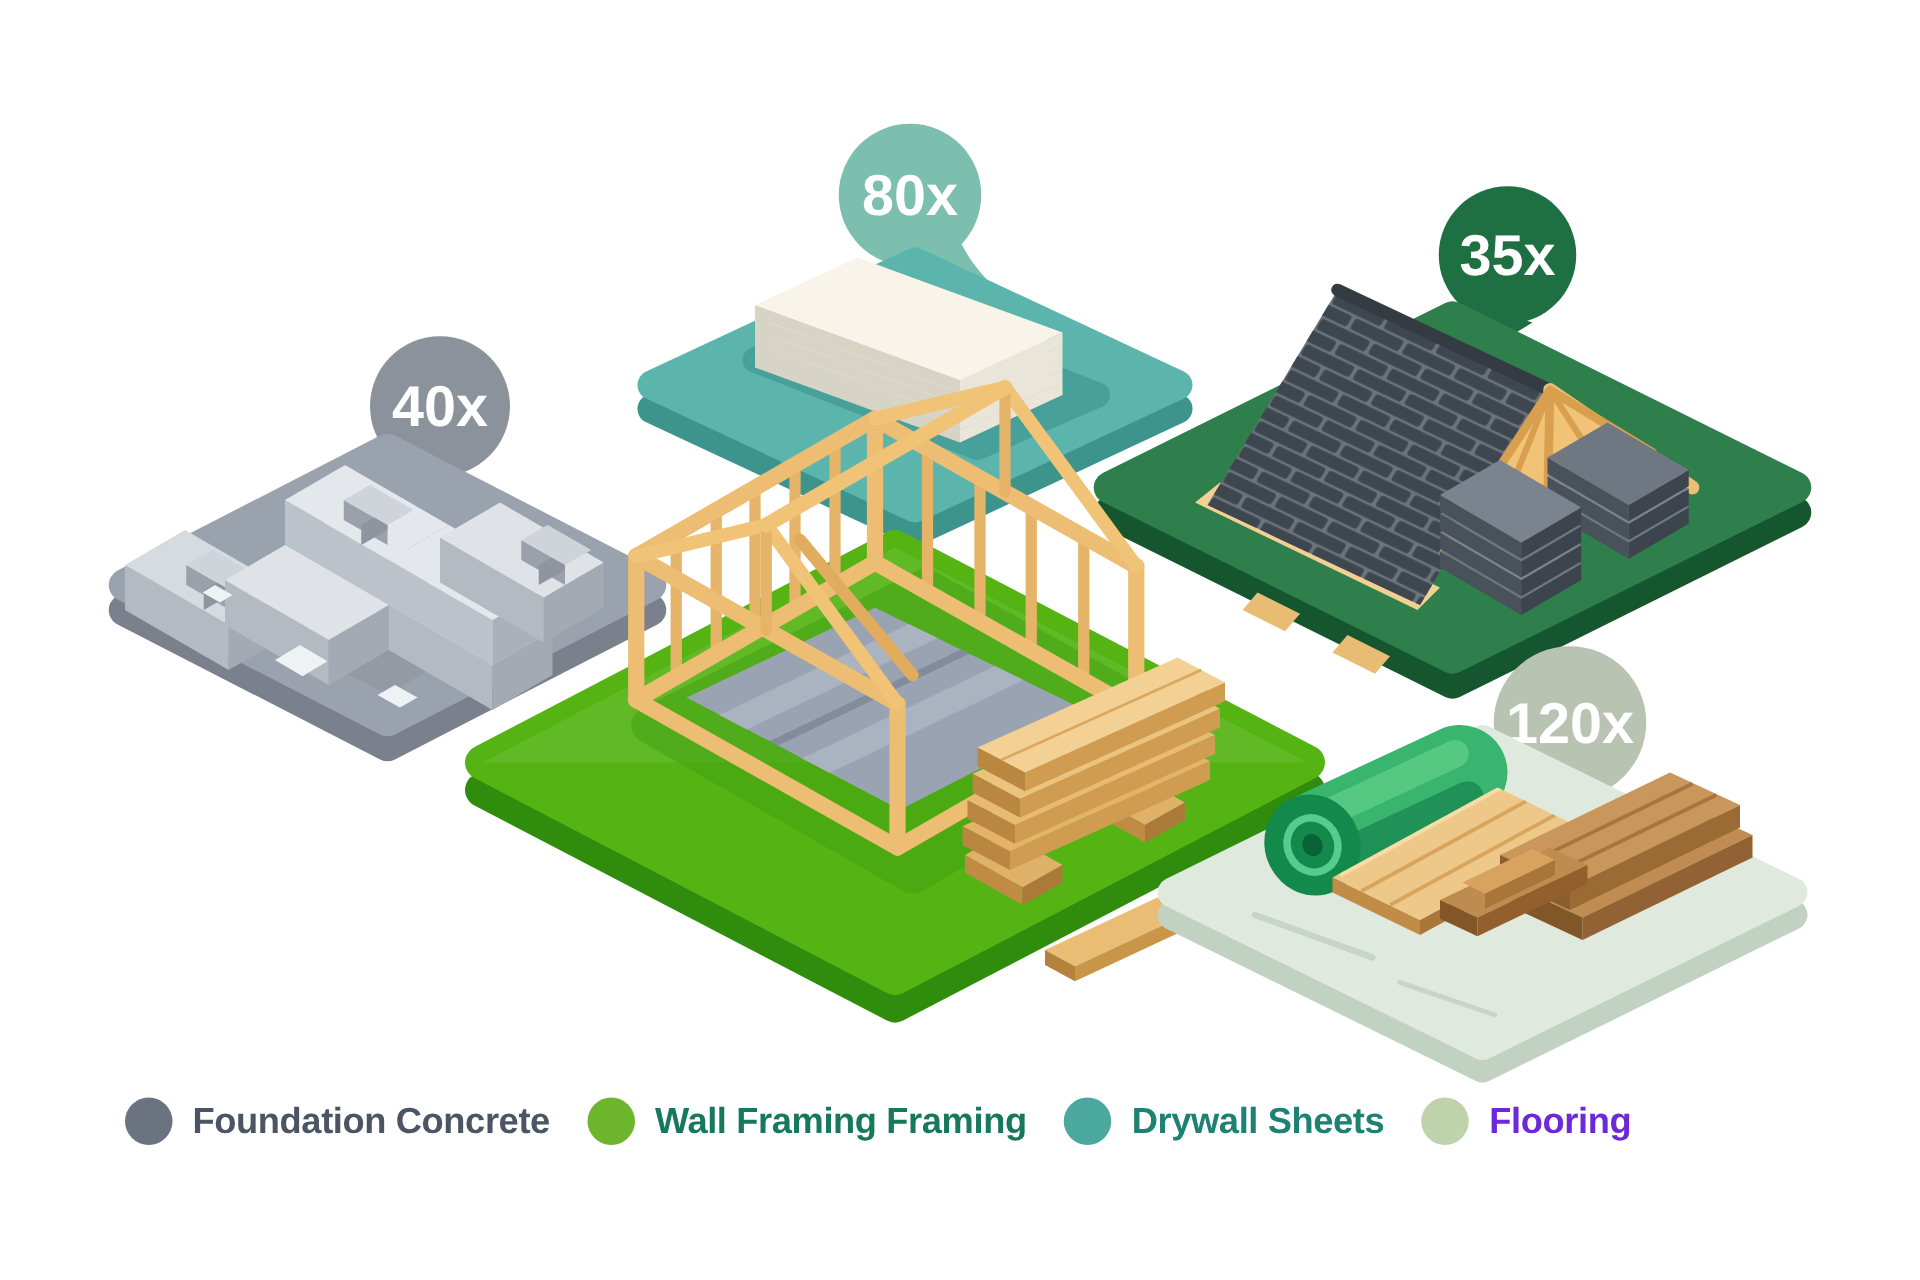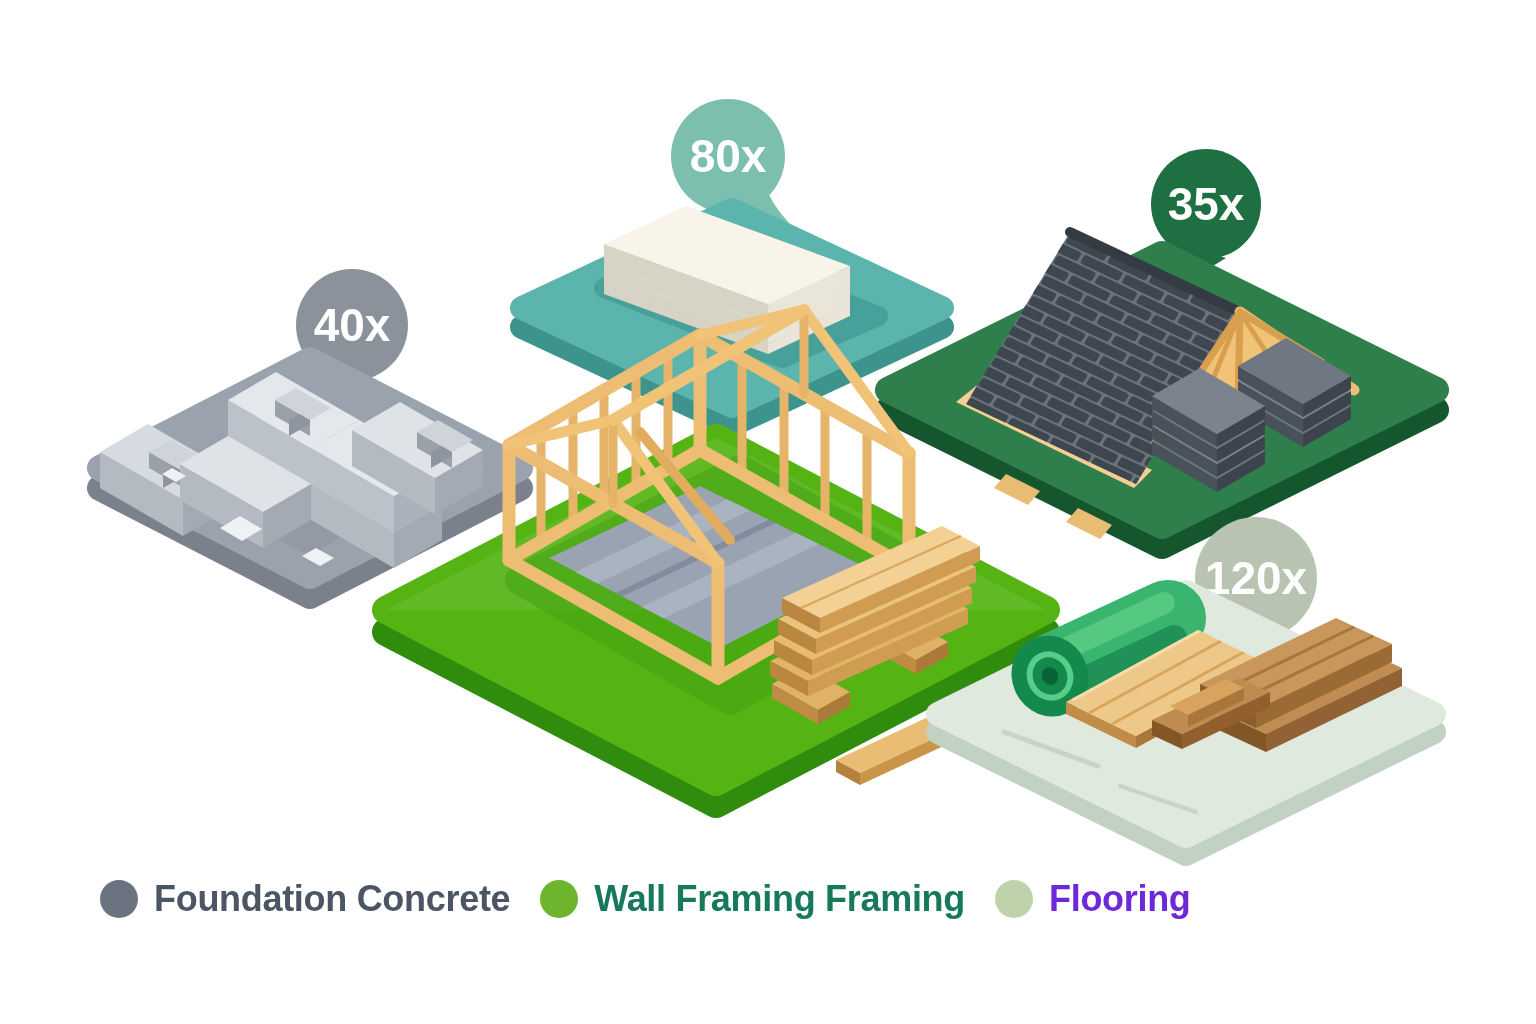--- a/index.html
+++ b/index.html
@@ -4,21 +4,21 @@
 <style>
   html,body{margin:0;padding:0;background:#ffffff;}
   .stage{position:relative;width:1536px;height:1024px;background:#ffffff;overflow:hidden;
          font-family:"Liberation Sans",sans-serif;}
   .illustration{position:absolute;left:0;top:0;}
   .badge-label{font-family:"Liberation Sans",sans-serif;font-weight:700;font-size:46px;
                fill:#ffffff;text-anchor:middle;}
   .legend{position:absolute;left:100px;top:878px;display:flex;align-items:center;gap:30px;}
   .legend-item{display:flex;align-items:center;gap:16px;white-space:nowrap;}
   .legend-dot{width:38px;height:38px;border-radius:50%;flex:0 0 auto;}
-  .legend-label{font-size:36px;font-weight:700;letter-spacing:-0.3px;}
+  .legend-label{font-size:29px;font-weight:700;letter-spacing:-0.3px;}
 </style>
 </head>
 <body>
 
 <div class="stage">
 
 <svg class="illustration" width="1536" height="1024" viewBox="0 0 1536 1024">
   <defs>
     <pattern id="shingles" width="46" height="24" patternUnits="userSpaceOnUse" patternTransform="matrix(0.9,0.43,-0.52,0.85,1070,233)">
       <rect x="1" y="1" width="43" height="10" rx="2.5" fill="#3e4650"></rect>
@@ -360,18 +360,22 @@
 <div class="legend">
   <div class="legend-item">
     <span class="legend-dot" style="background:#6b7380"></span>
     <span class="legend-label" style="color:#4b5563">Foundation Concrete</span>
   </div>
   <div class="legend-item">
     <span class="legend-dot" style="background:#6cb52d"></span>
     <span class="legend-label" style="color:#17795b">Wall Framing Framing</span>
   </div>
   <div class="legend-item">
+    <span class="legend-dot" style="background:#4aa89e"></span>
+    <span class="legend-label" style="color:#1d8274">Drywall Sheets</span>
+  </div>
+  <div class="legend-item">
     <span class="legend-dot" style="background:#bed3ab"></span>
     <span class="legend-label" style="color:#6d28d9">Flooring</span>
   </div>
 </div>
 
 </div>
 
 </body></html>

